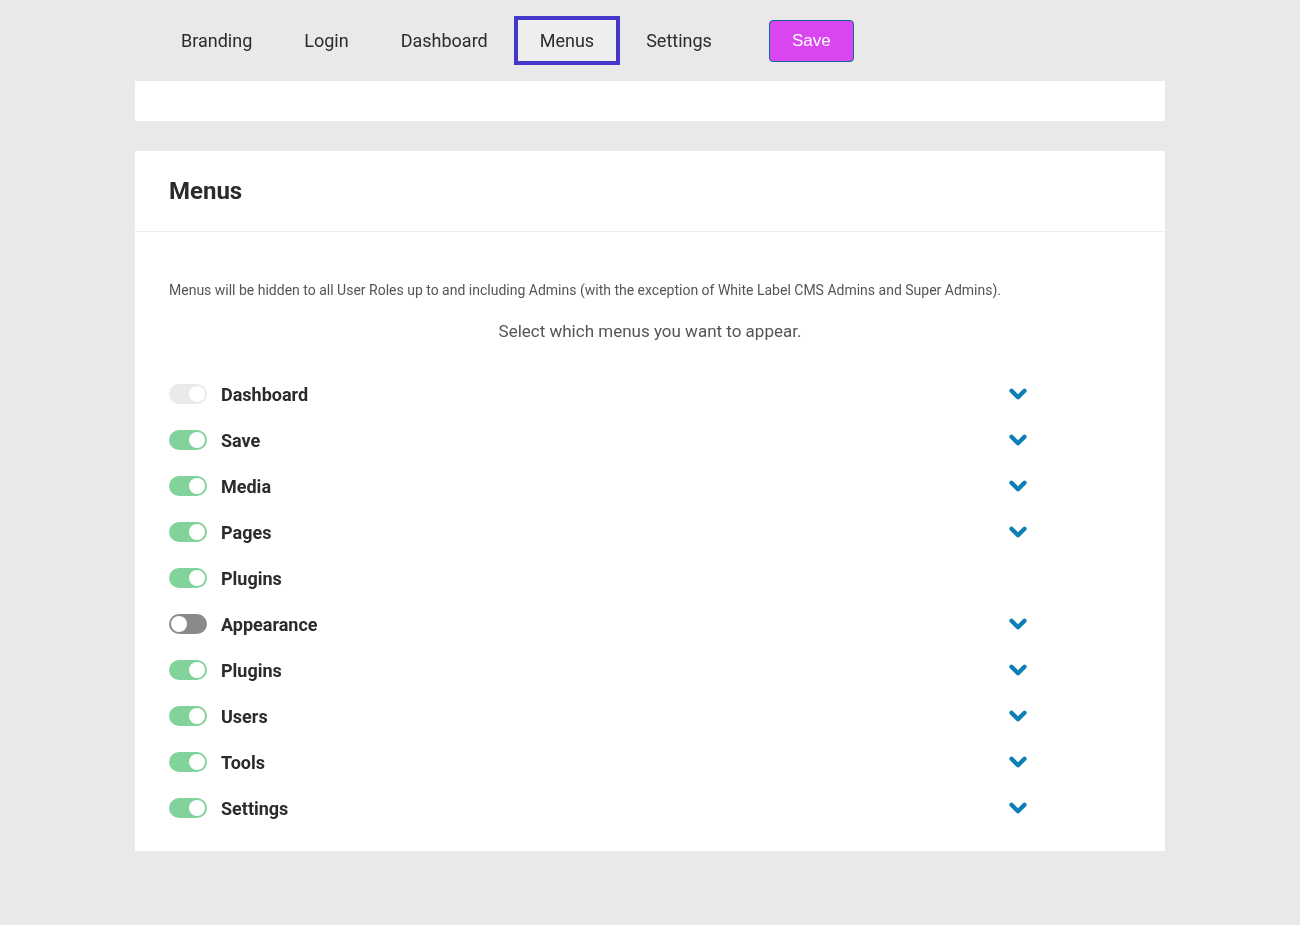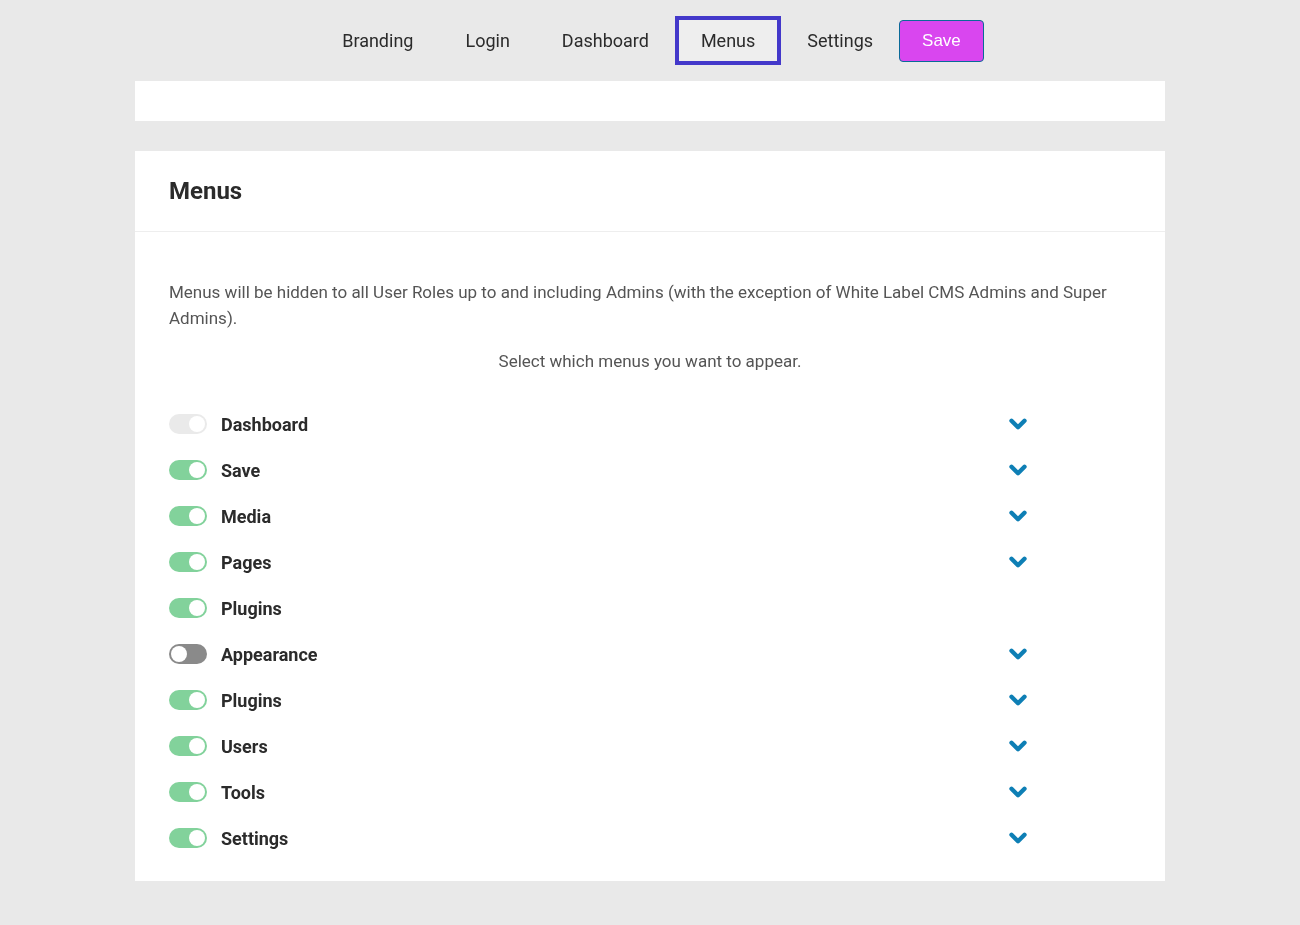--- a/index.html
+++ b/index.html
@@ -7,22 +7,23 @@
       background: #e9e9e9;
       font-family: -apple-system, BlinkMacSystemFont, "Segoe UI", Roboto, sans-serif;
       color: #444;
       width: 1300px;
       min-height: 925px;
     }
     .container { width: 1030px; margin: 0 auto; padding-top: 0; }
     .topbar {
       display: flex;
       align-items: center;
-      justify-content: center;
+      justify-content: flex-start;
       padding: 16px 20px 10px 20px;
+      gap: 31px;
     }
     .tabs { display: flex; gap: 0; align-items: center; }
     .tab {
       font-size: 18px;
       color: #2b2b2b;
       padding: 10px 22px;
       cursor: pointer;
       border: 4px solid transparent;
     }
     .tab.active { border: 4px solid #4338ca; background: #eeeeee; }
@@ -48,21 +49,21 @@
       padding: 26px 34px;
       border-bottom: 1px solid #eee;
     }
     .panel-header h2 {
       font-size: 24px;
       font-weight: 700;
       color: #2b2b2b;
     }
     .panel-body { padding: 48px 34px 20px 34px; }
     .desc {
-      font-size: 17px;
+      font-size: 14px;
       color: #555;
       line-height: 1.5;
       margin-bottom: 20px;
     }
     .instr {
       font-size: 17px;
       color: #555;
       margin-bottom: 30px;
       text-align: center;
     }

